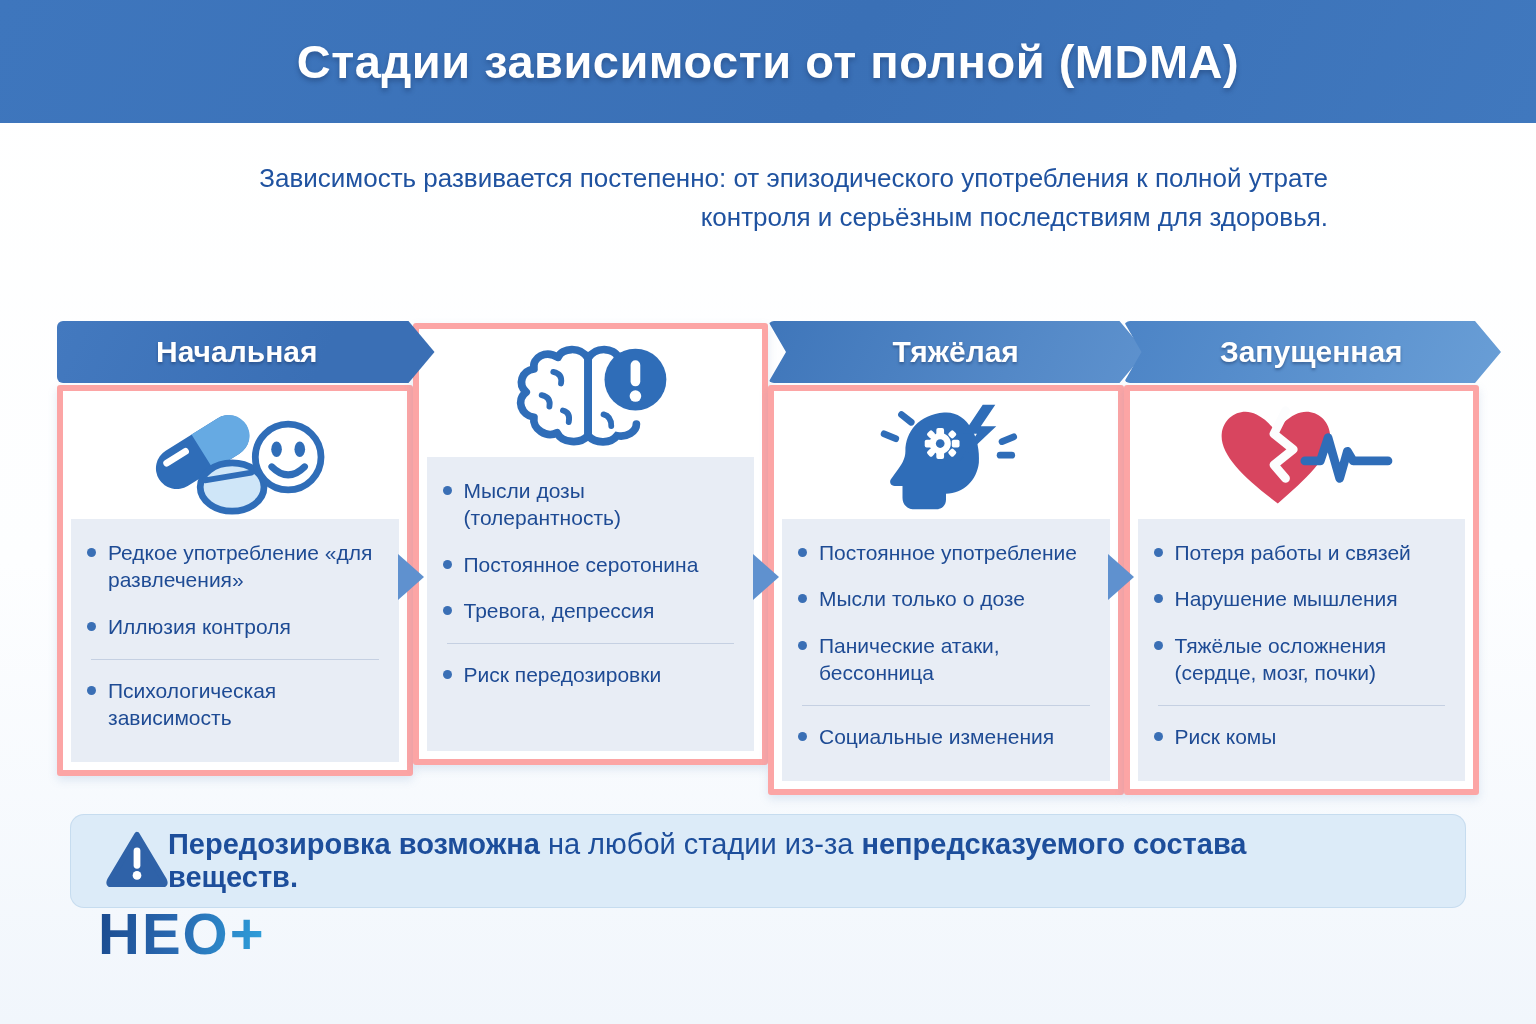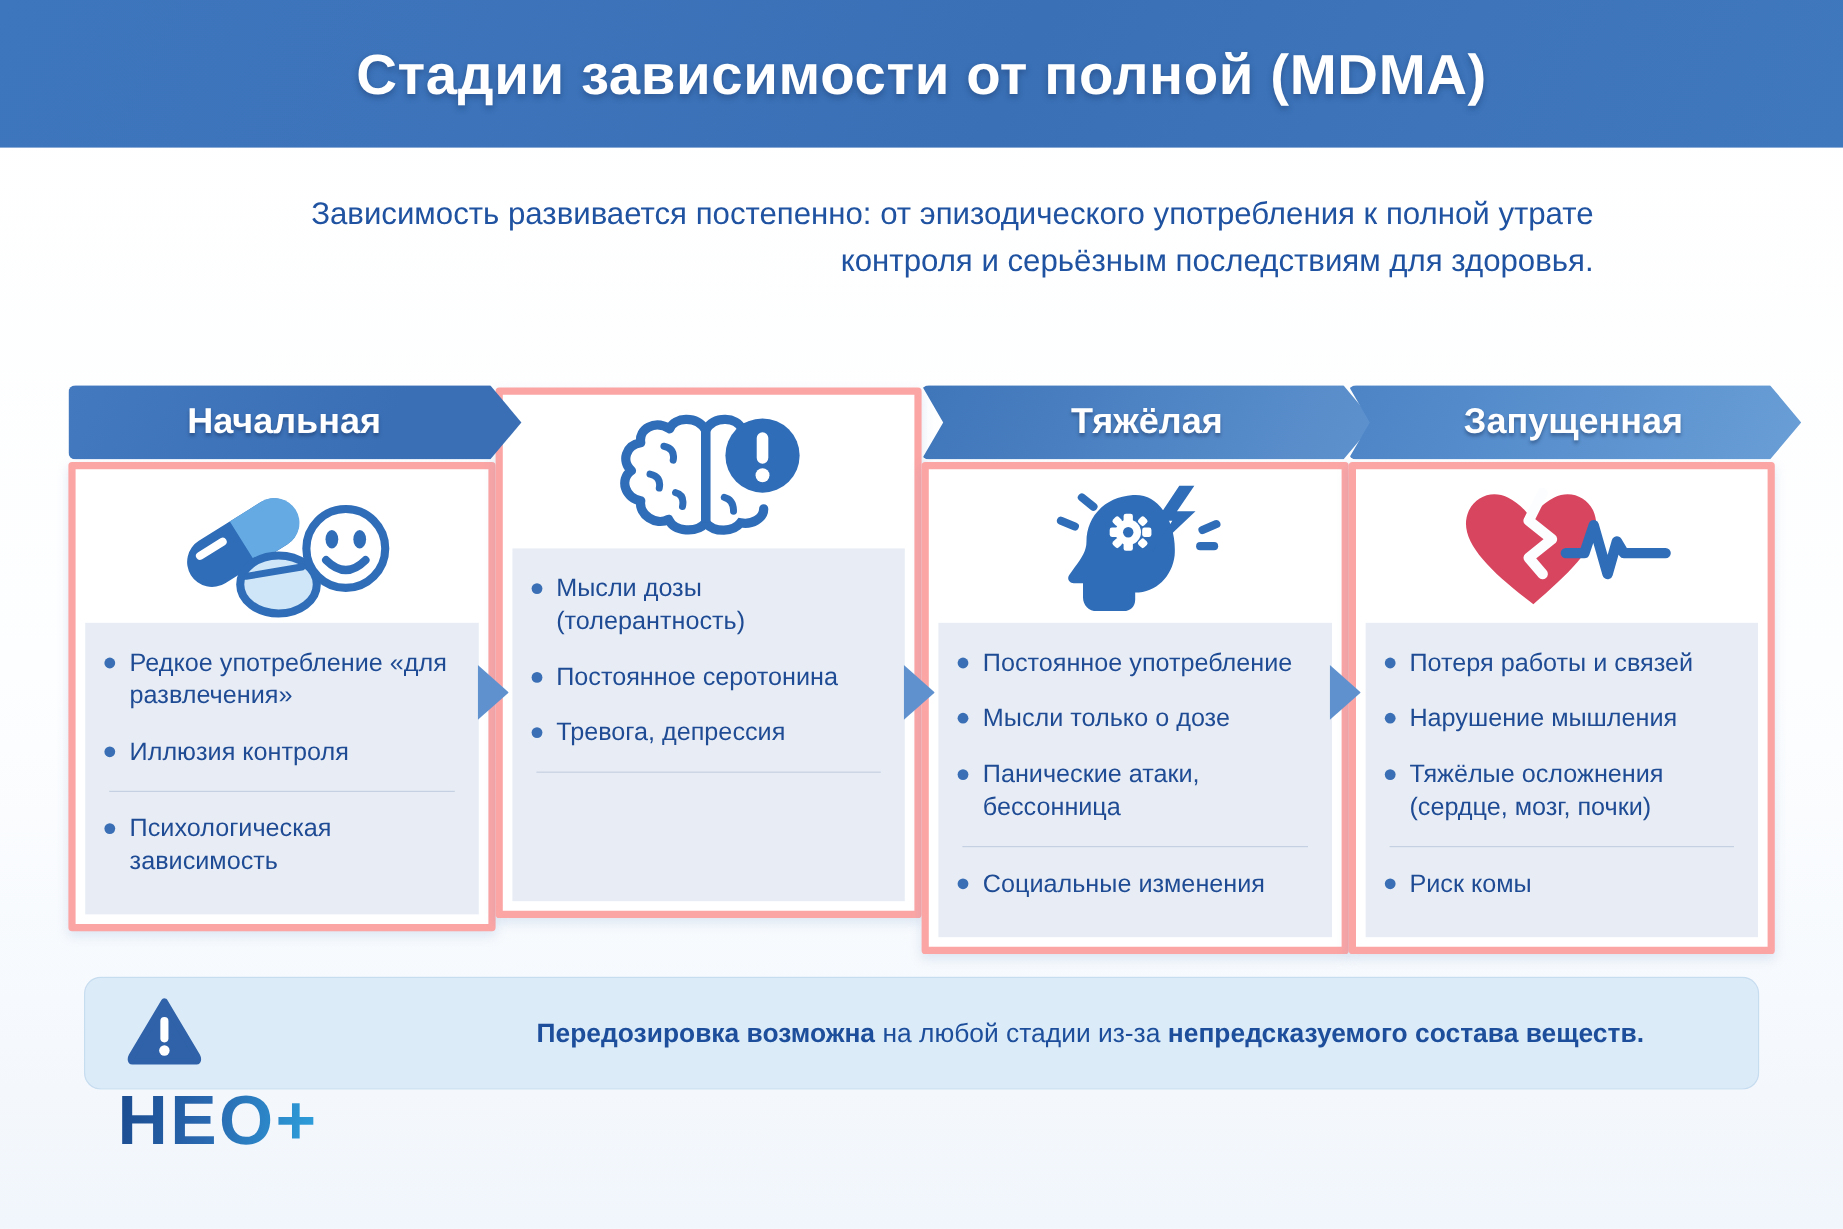--- a/index.html
+++ b/index.html
@@ -73,21 +73,21 @@
     background:#5f91cf; clip-path:polygon(0 0,100% 50%,0 100%); z-index:3;
   }
   .fa1 { left:341px; } .fa2 { left:696px; } .fa3 { left:1051px; }
   
   .warning {
     margin:49px 70px 0; height:94px; background:#dcebf8; border-radius:14px;
     display:flex; align-items:center; padding:0 36px;
     box-shadow:inset 0 0 0 1px rgba(150,185,220,.3);
   }
   .warning-text {
-    flex:1; text-align:right; color:#1d4e9b; font-size:22px; padding-right:60px;
+    flex:1; text-align:left; color:#1d4e9b; font-size:29px; padding-right:60px;
   }
   .warning-text b { font-weight:bold; }
   
   .logo {
     position:absolute; left:98px; top:900px;
     font-size:58px; font-weight:bold; letter-spacing:2px;
     background:linear-gradient(100deg,#1a4a8e 0%,#2968b0 45%,#2ea3de 100%);
     -webkit-background-clip:text; background-clip:text; color:transparent;
   }
 </style>
@@ -159,20 +159,24 @@
         </div>
         <div class="bullet">
           <span class="dot"></span>
           <span class="bullet-text">Постоянное серотонина</span>
         </div>
         <div class="bullet">
           <span class="dot"></span>
           <span class="bullet-text">Тревога, депрессия</span>
         </div>
         <div class="divider"></div>
+        <div class="bullet">
+          <span class="dot"></span>
+          <span class="bullet-text">Риск передозировки</span>
+        </div>
       </div>
     </div>
   </div>
 
   <div class="stage s3">
     <div class="stage-header">Тяжёлая</div>
     <div class="stage-card">
       <div class="stage-icon">
         <svg width="180" height="116" viewBox="0 0 180 120">
           <path d="M88 12 C62 14 48 32 48 52 C48 60 44 66 38 74 L33 81 C31 84 33 88 37 88 L45 88 L45 100 C45 107 50 112 57 112 L80 112 C86 112 90 108 90 102 L90 96 C108 96 122 82 124 64 C126 38 112 10 88 12 Z" fill="#2f6db8"></path>

